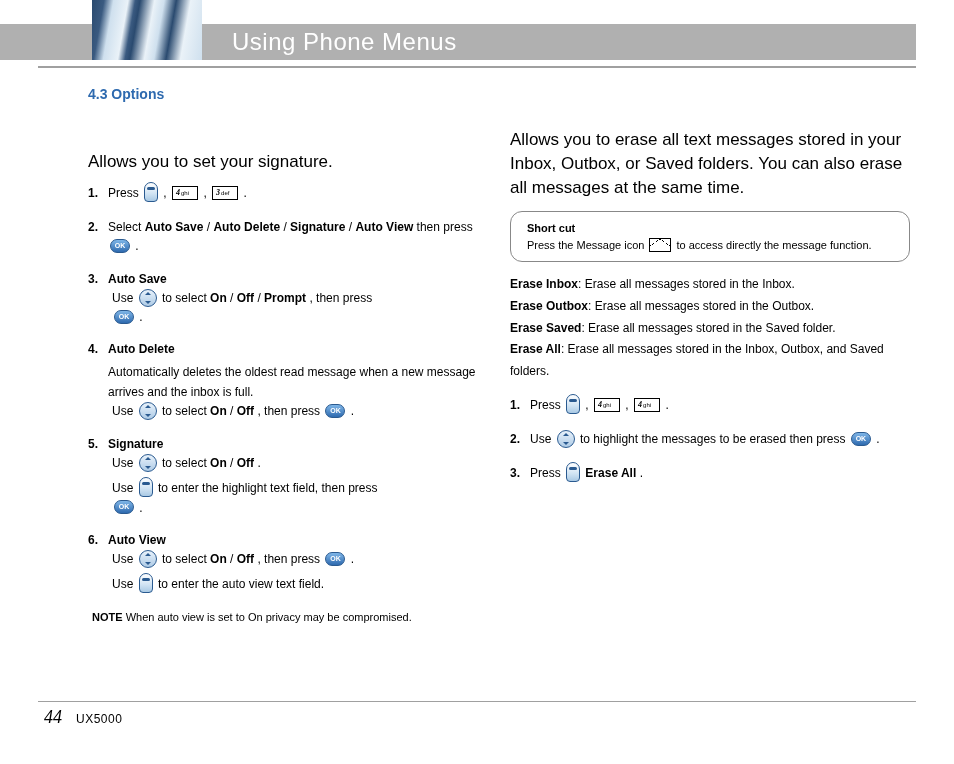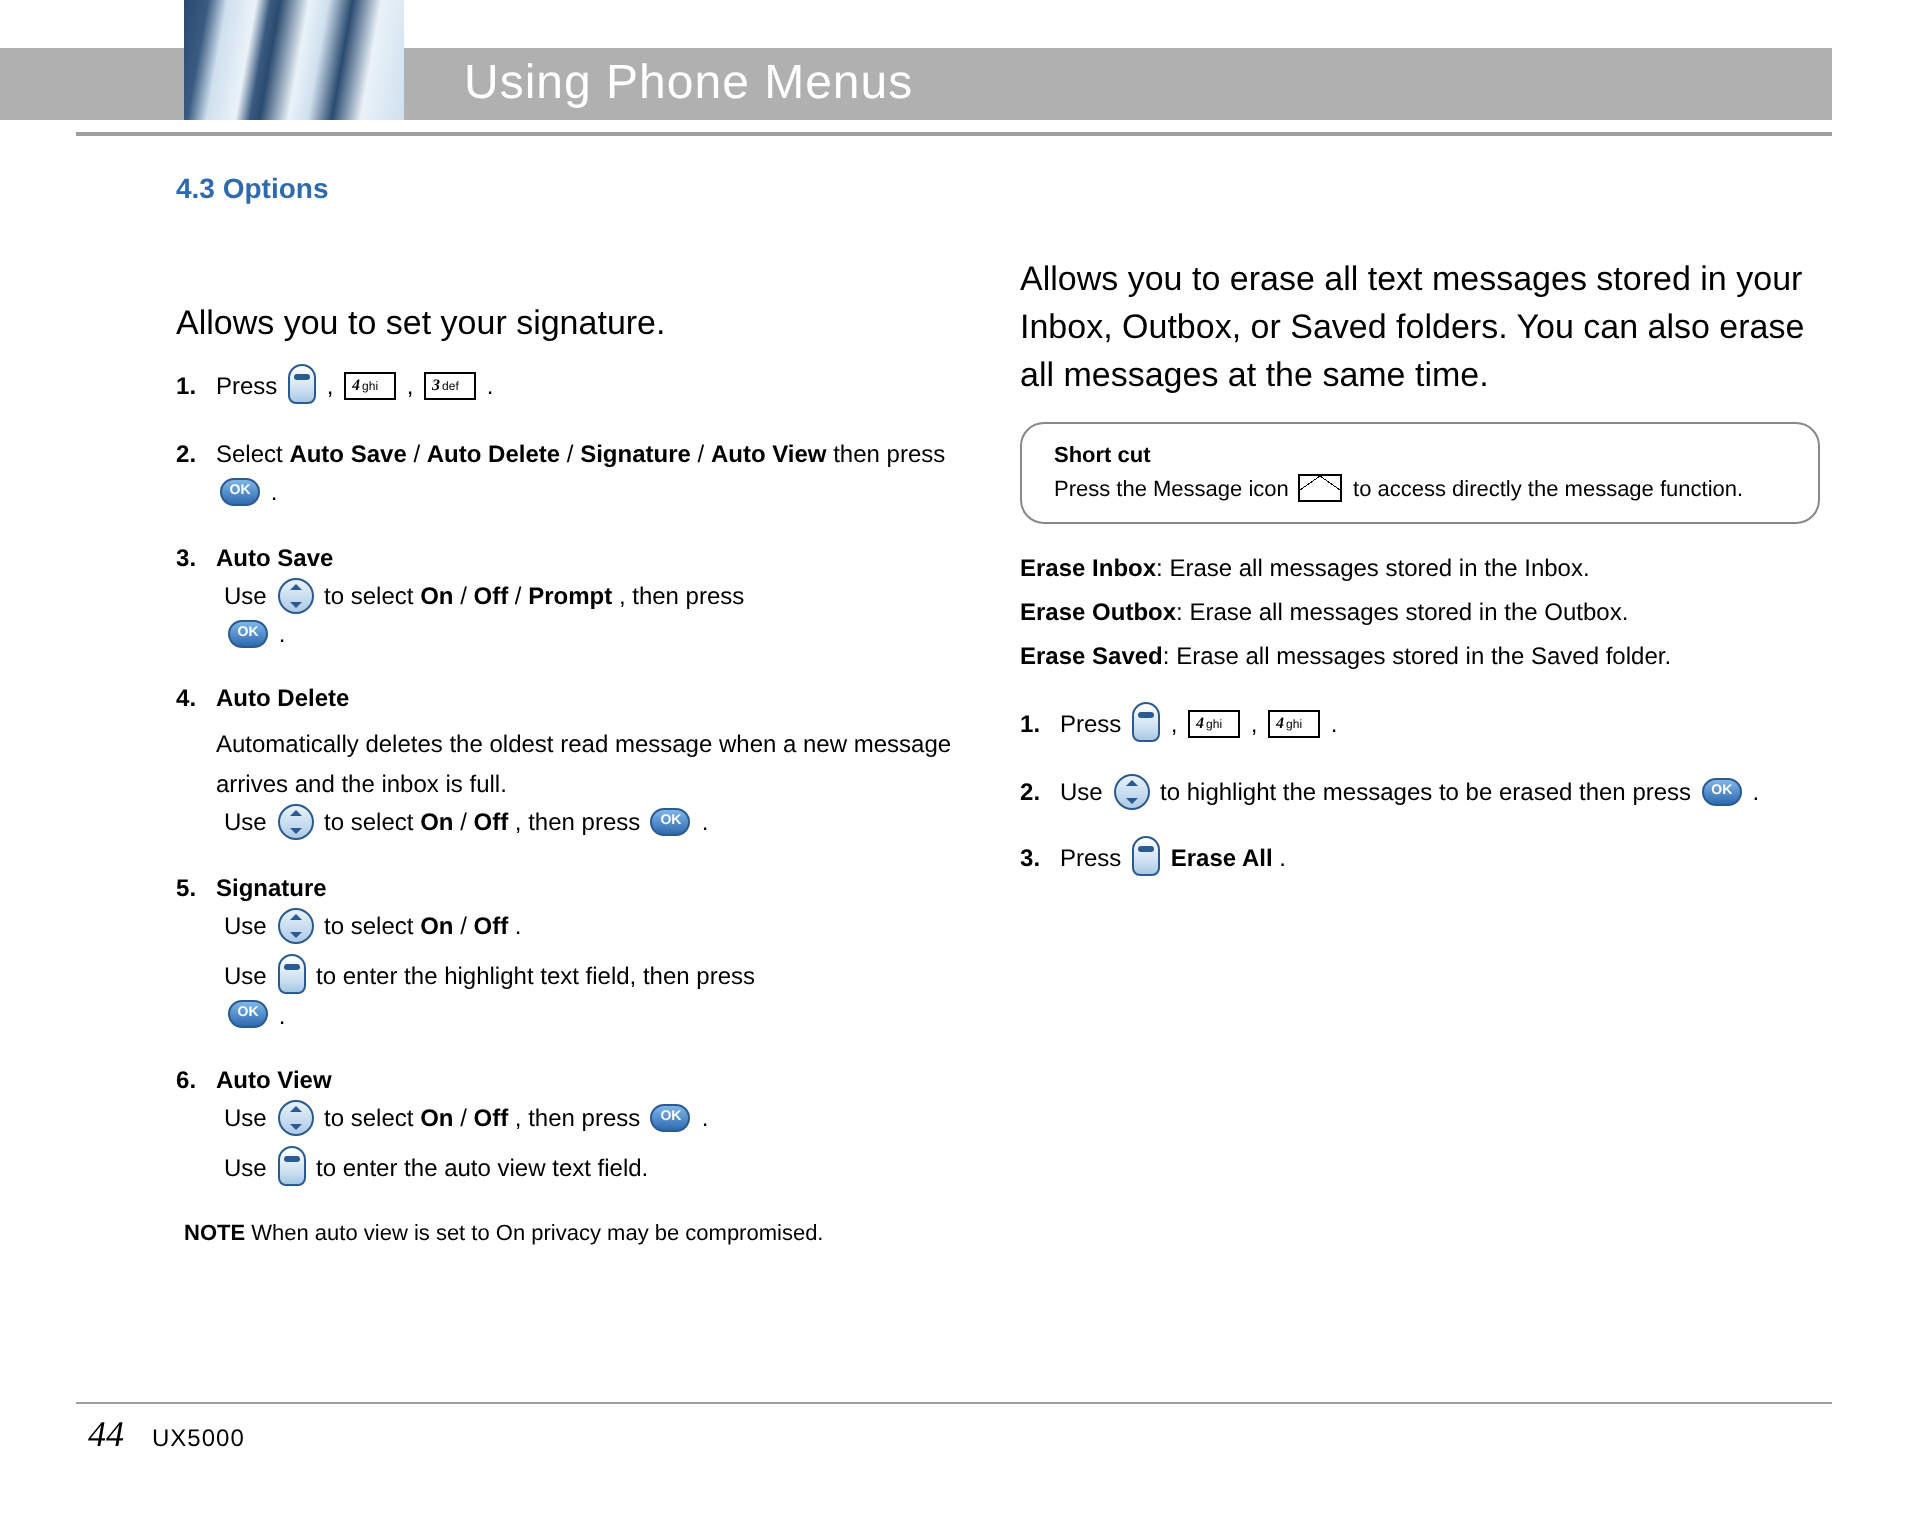--- a/index.html
+++ b/index.html
@@ -356,20 +356,24 @@
       <span>Erase all messages stored in the Inbox.</span>
     </div>
     <div>
       <span class="strong">Erase Outbox</span>:
       <span>Erase all messages stored in the Outbox.</span>
     </div>
     <div>
       <span class="strong">Erase Saved</span>:
       <span>Erase all messages stored in the Saved folder.</span>
     </div>
+    <div>
+      <span class="strong">Erase All</span>:
+      <span>Erase all messages stored in the Inbox, Outbox, and Saved folders.</span>
+    </div>
   </div>
 
   <ol class="steps" style="margin-top:14px;">
     <li>
       <span>Press </span>
       <span class="icon soft-left"></span>
       ,
       <span class="icon key">4<span class="sub">ghi</span></span>
       ,
       <span class="icon key">4<span class="sub">ghi</span></span>

